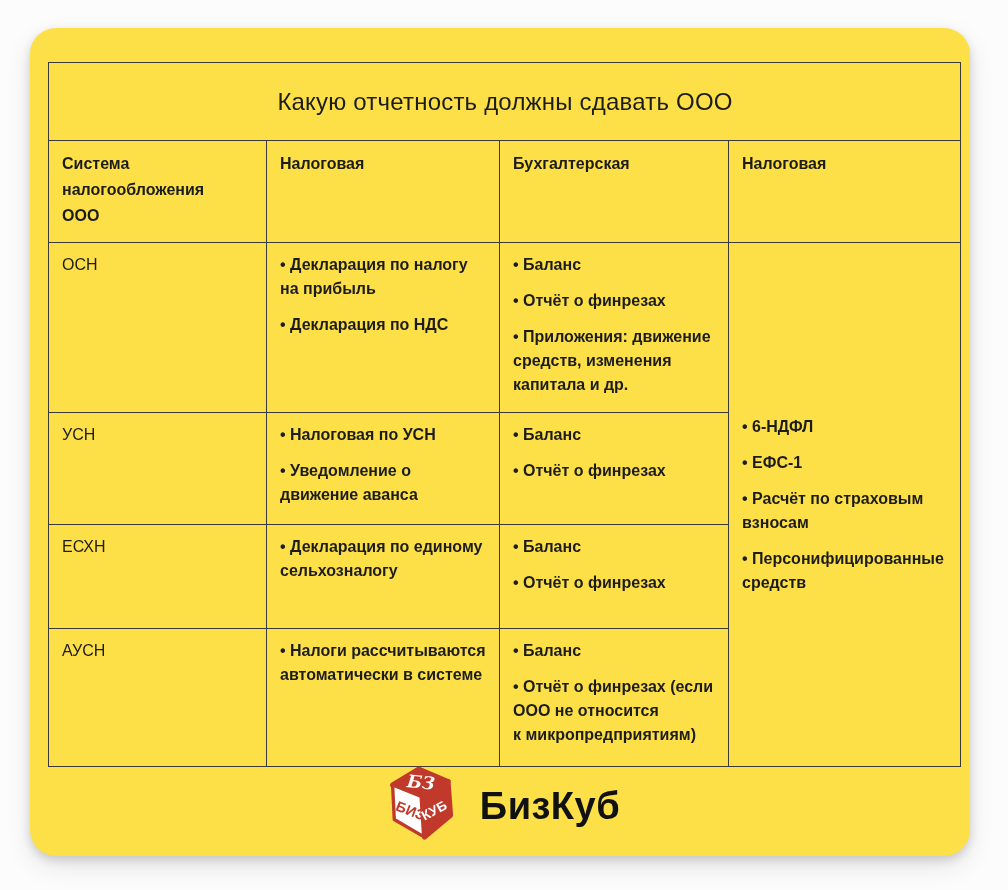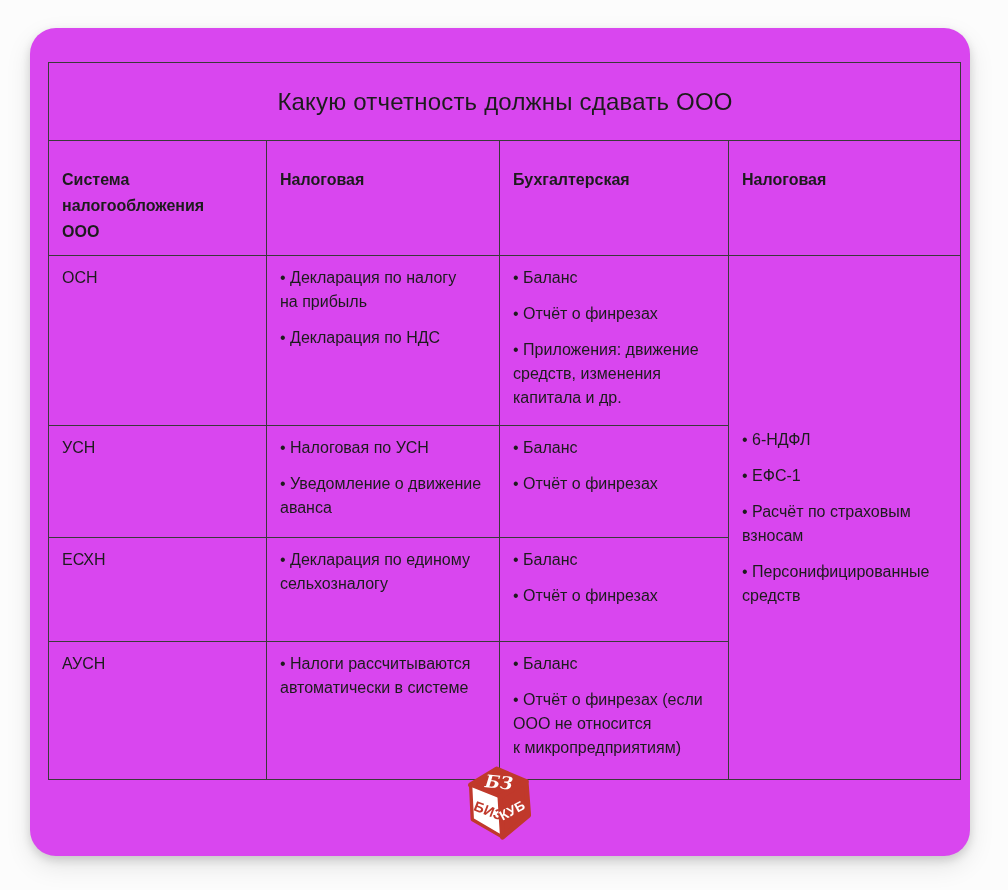--- a/index.html
+++ b/index.html
@@ -8,21 +8,21 @@
     width: 1008px; height: 890px;
     background: #fcfcfc;
     font-family: "Liberation Sans", sans-serif;
     color: var(--ink);
     overflow: hidden;
   }
   .canvas { position: relative; width: 1008px; height: 890px; }
   .card {
     position: absolute; left: 30px; top: 28px;
     width: 940px; height: 828px;
-    background: #d946ef;
+    background: #fde047;
     border-radius: 26px;
     box-shadow: 0 4px 10px rgba(0,0,0,0.14), 0 10px 26px rgba(0,0,0,0.10);
   }
   table.report-table {
     position: absolute; left: 18px; top: 34px;
     width: 912px;
     border-collapse: collapse;
     table-layout: fixed;
   }
   .report-table td, .report-table th {
@@ -42,25 +42,25 @@
   td.title-cell {
     vertical-align: middle;
     text-align: center;
     font-size: 24px;
     font-weight: 400;
     letter-spacing: 0.2px;
   }
   .report-table th {
     font-weight: 700;
     line-height: 26px;
-    padding-top: 26px;
+    padding-top: 10px;
   }
   th.col-system { padding-right: 42px; }
   td.hr-cell { vertical-align: middle; margin-top: 8px; }
-  .li { margin: 0 0 12px 0; }
+  .li { margin: 0 0 12px 0; font-weight: bold; }
   .li:last-child { margin-bottom: 0; }
   .li::before { content: ""; }
   .logo {
     position: absolute; left: 0; right: 0; top: 734px;
     display: flex; align-items: center; justify-content: center;
     gap: 16px;
   }
   .cube-svg { width: 84px; height: 88px; }
   .face-red { fill: var(--accent); stroke: var(--accent); stroke-width: 6; stroke-linejoin: round; }
   .face-white { fill: #ffffff; stroke: var(--accent); stroke-width: 4; stroke-linejoin: round; }
@@ -159,16 +159,17 @@
 
         <polygon class="face-red" points="46,6 81,21 50,39 15,25"></polygon>
 
         <polygon class="face-white" points="15,25 50,39 53,87 17,66"></polygon>
 
         <polygon class="face-red" points="50,39 81,21 84,61 53,87"></polygon>
         <text class="cube-script" font-size="21" text-anchor="middle" transform="translate(48,29) rotate(6)">БЗ</text>
         <text class="cube-text-red" font-size="17" text-anchor="middle" transform="translate(34,61) rotate(21)">БИЗ</text>
         <text class="cube-text-white" font-size="16" text-anchor="middle" transform="translate(67,60) rotate(-28)">КУБ</text>
       </svg>
+      <div class="logo-text">БизКуб</div>
     </div>
 
   </div>
 </div>
 
 </body></html>

